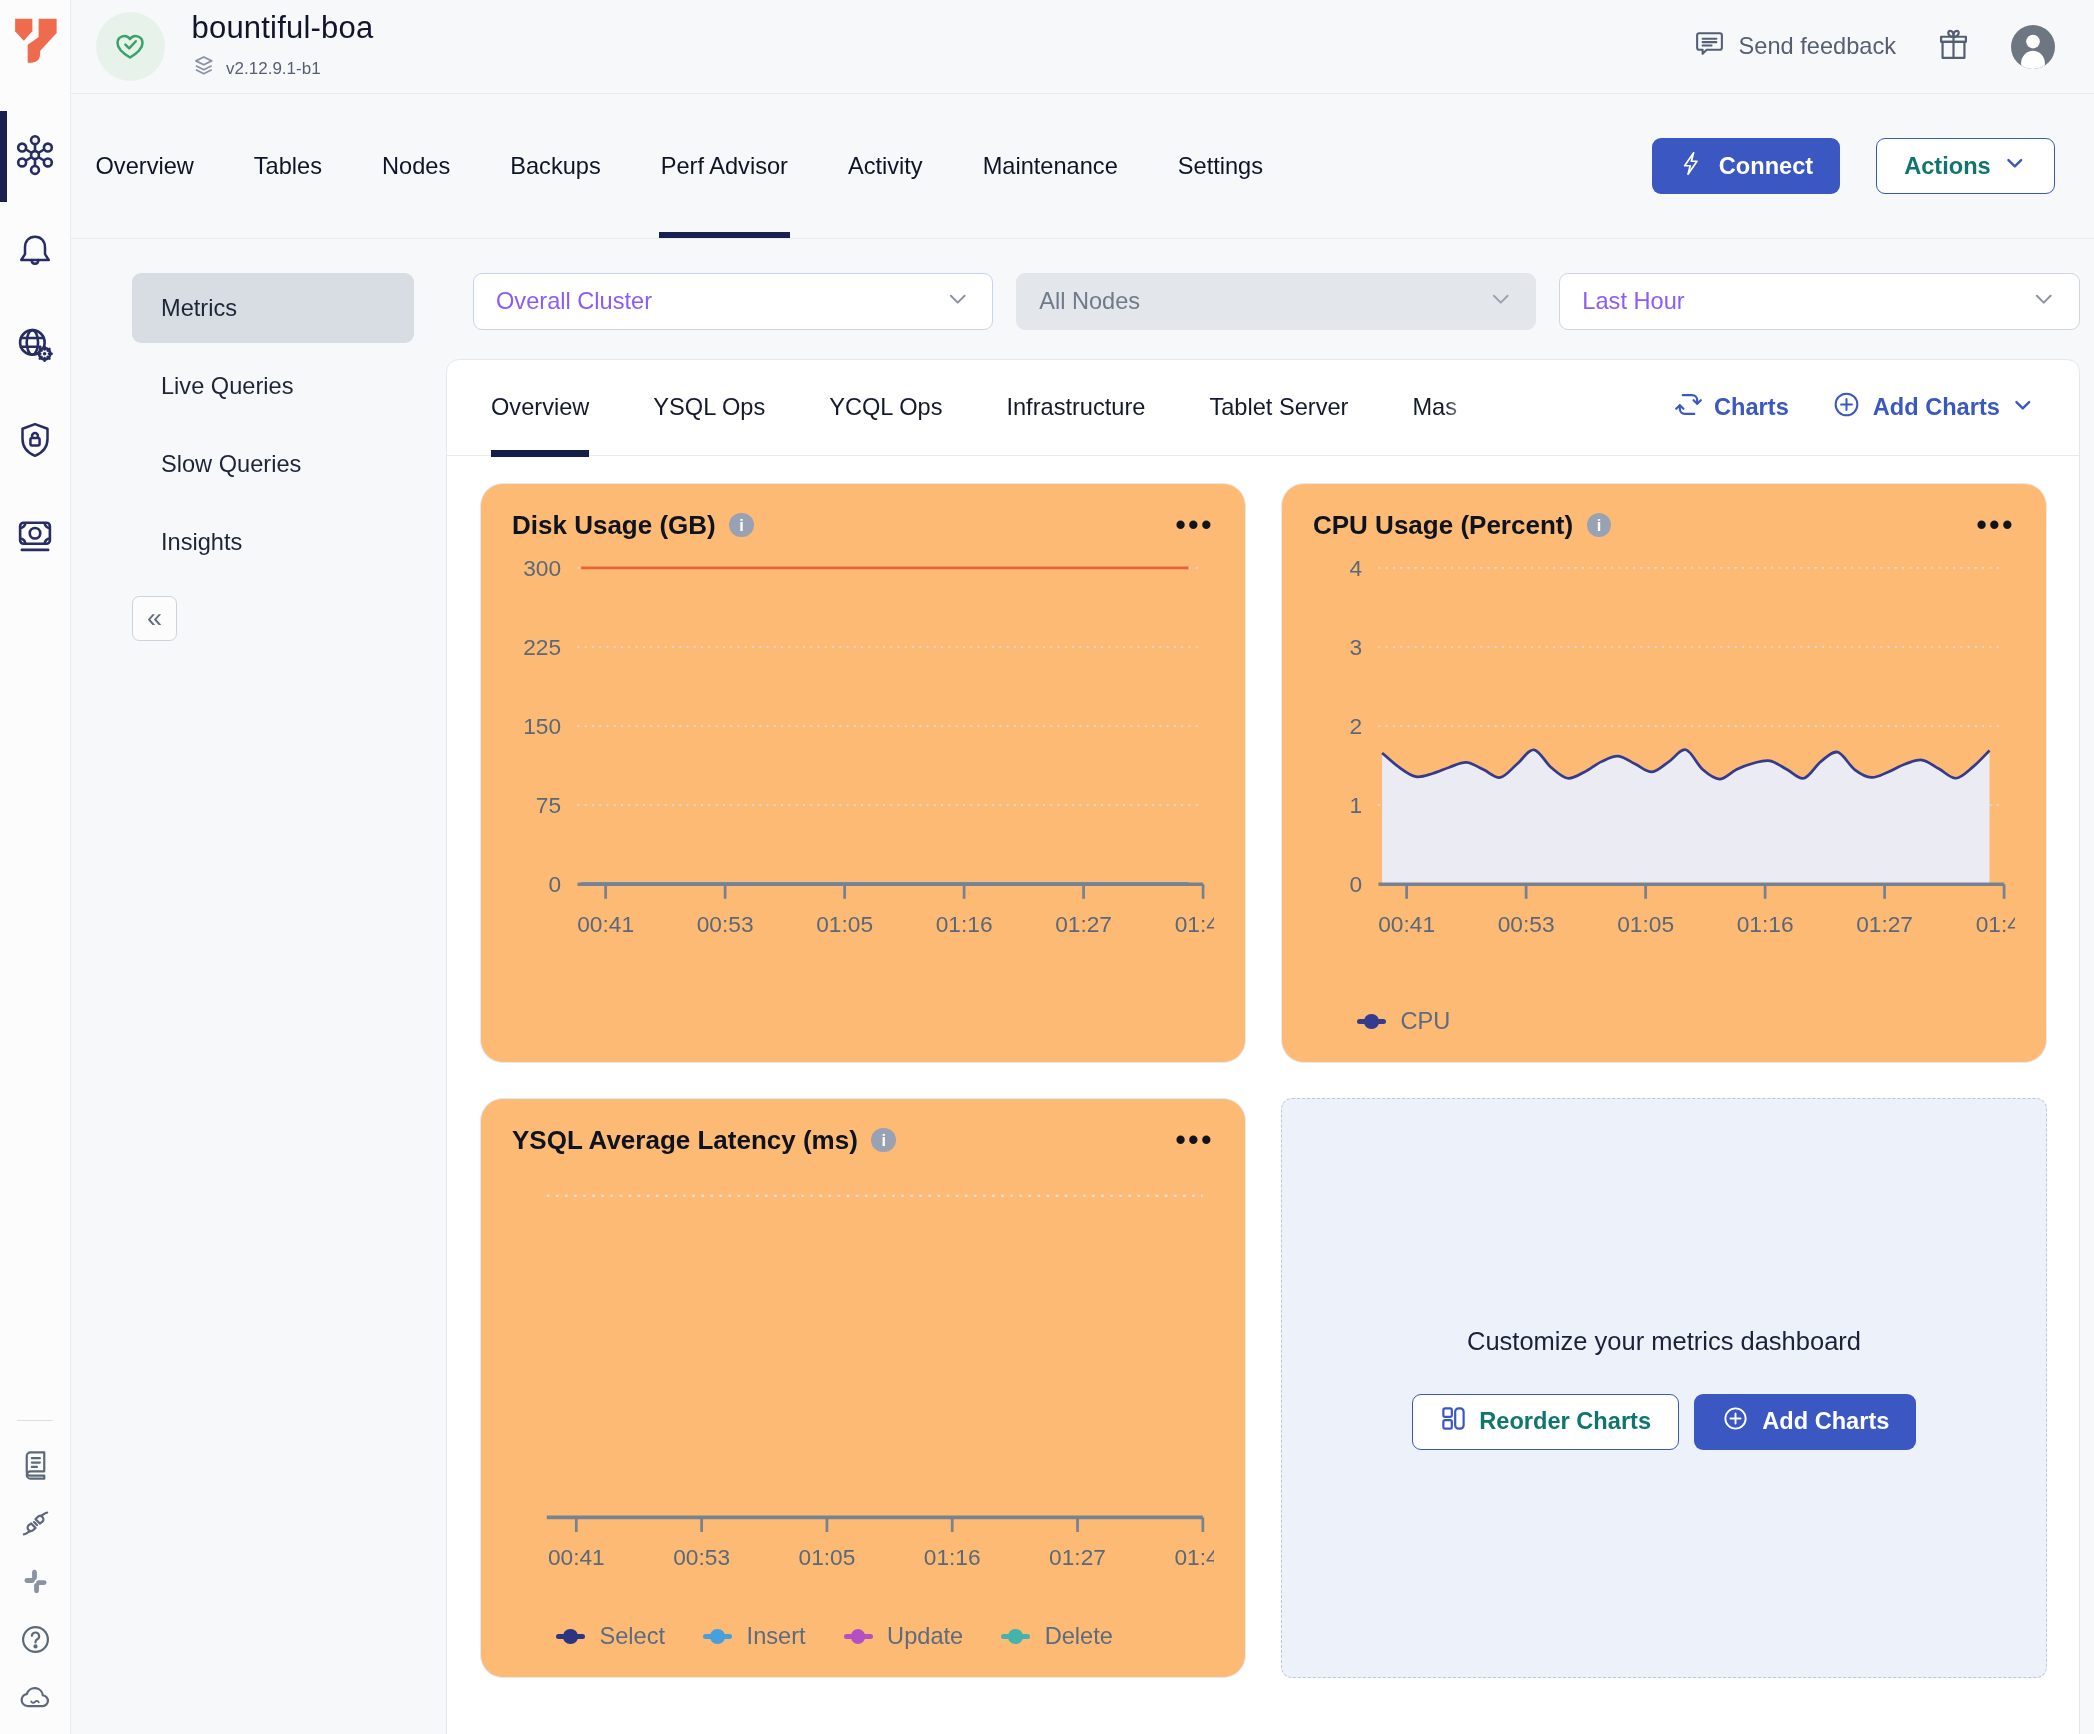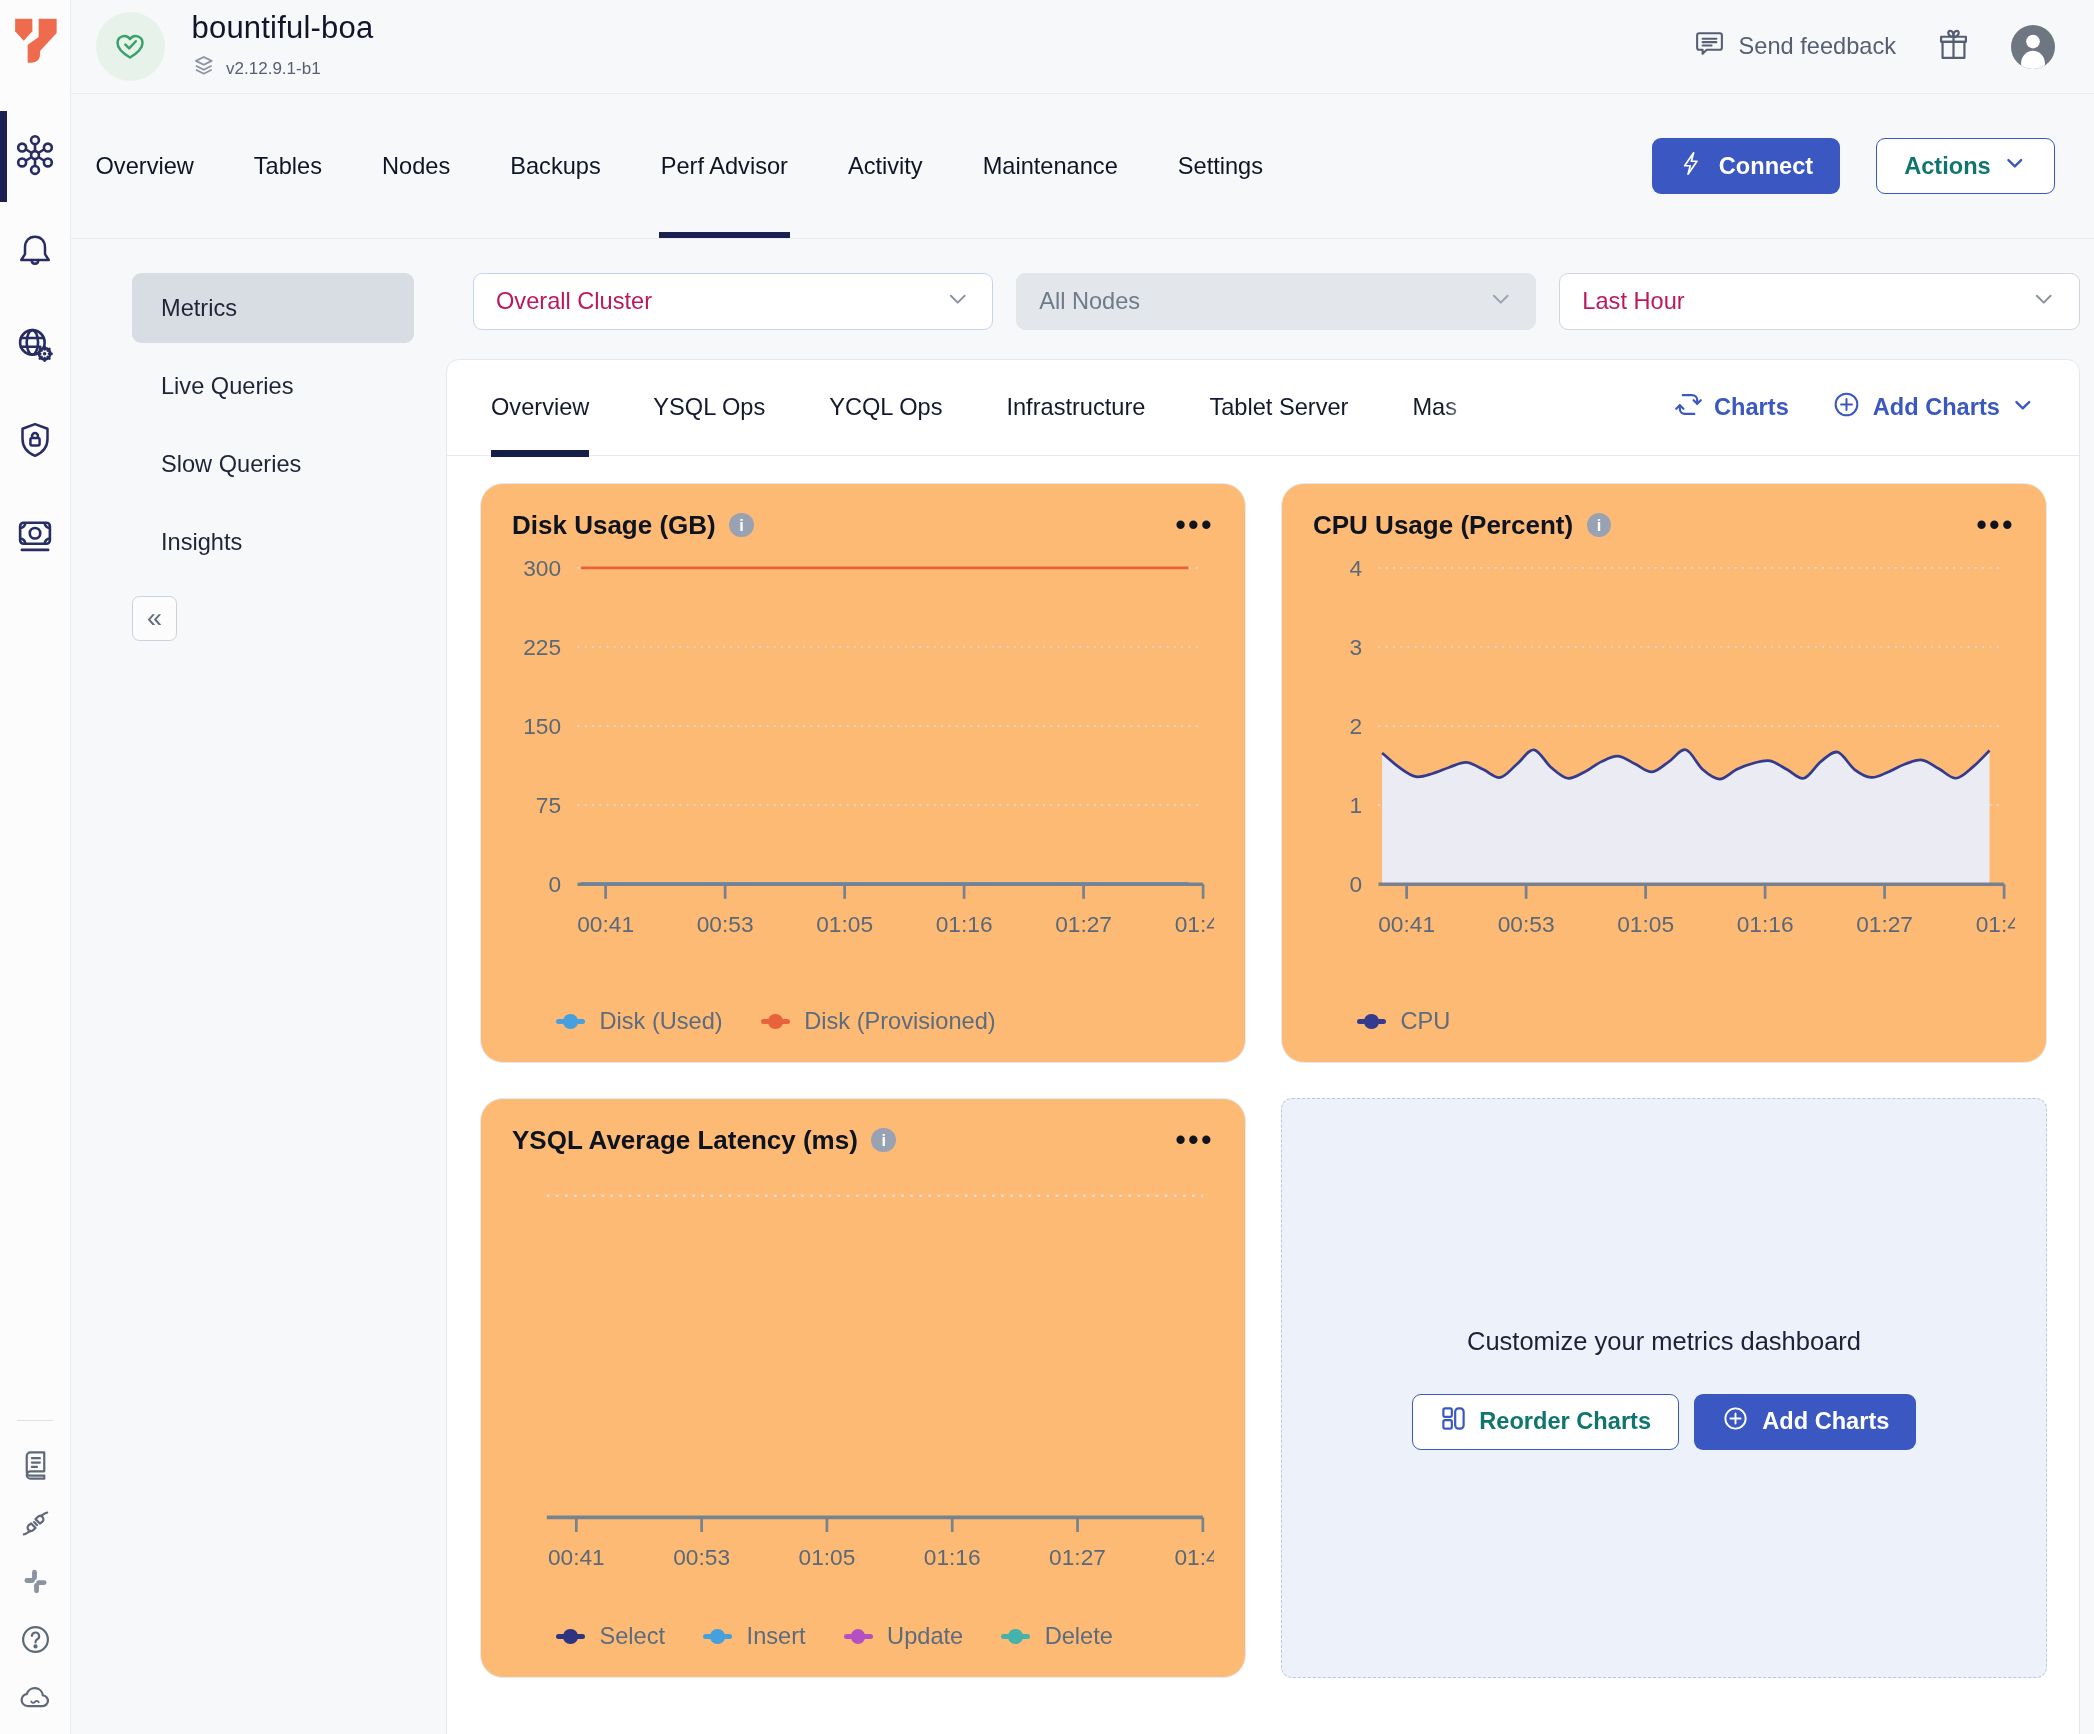--- a/index.html
+++ b/index.html
@@ -57,21 +57,21 @@
     padding: 0 29px; font-size: 23.6px; color: #1d2536; margin-bottom: 8.2px; cursor: pointer; }
   .subnav-item.active { background: #d8dce3; }
   .collapse-btn { margin: 18px 0 0 0; width: 45px; height: 45px; border-radius: 7.3px;
     border: 1.8px solid #ccd2dc; background: #fcfcfd; color: #5f6b7e; font-size: 27px;
     display:flex; align-items:center; justify-content:center; cursor:pointer; }
 
   
   .main-col { flex: 1; min-width: 0; display: flex; flex-direction: column; }
   .filters { display: flex; gap: 23px; margin-bottom: 29px; padding-left: 27px; }
   .select { flex: 1; height: 57px; border-radius: 9px; background: #fff; border: 1.8px solid #d0d5df;
-    display: flex; align-items: center; padding: 0 22px; font-size: 23.6px; color: #be185d; cursor: pointer; }
+    display: flex; align-items: center; padding: 0 22px; font-size: 23.6px; color: #8b5cf6; cursor: pointer; }
   .select.blue-border { border-color: #c7d3ee; }
   .select.disabled { background: #e3e6eb; border-color: #e3e6eb; color: #6f7a8a; cursor: default; }
   .select .chev { margin-left: auto; }
 
   .panel { background: #fff; border: 1.8px solid #e4e7ee; border-radius: 12.7px 12.7px 0 0;
     min-height: 1382px; }
   .panel-tabs { height: 96px; border-bottom: 1.8px solid #e7eaf0; display: flex; align-items: stretch;
     padding: 0 44px; }
   .ptabs { display: flex; gap: 64px; }
   .ptab { position: relative; display: flex; align-items: center; font-size: 23.6px; color: #131a2c;
@@ -428,34 +428,20 @@
                 <text x="234.368" y="414" fill="#5b6878" font-size="25" text-anchor="middle">00:53</text>
                 <line x1="365.776" y1="362" x2="365.776" y2="378" stroke="#78828f" stroke-width="3"></line>
                 <text x="365.776" y="414" fill="#5b6878" font-size="25" text-anchor="middle">01:05</text>
                 <line x1="497.18399999999997" y1="362" x2="497.18399999999997" y2="378" stroke="#78828f" stroke-width="3"></line>
                 <text x="497.18399999999997" y="414" fill="#5b6878" font-size="25" text-anchor="middle">01:16</text>
                 <line x1="628.592" y1="362" x2="628.592" y2="378" stroke="#78828f" stroke-width="3"></line>
                 <text x="628.592" y="414" fill="#5b6878" font-size="25" text-anchor="middle">01:27</text>
                 <line x1="759.9999999999999" y1="362" x2="759.9999999999999" y2="378" stroke="#78828f" stroke-width="3"></line>
                 <text x="759.9999999999999" y="414" fill="#5b6878" font-size="25" text-anchor="middle">01:41</text>
               </svg>
-            <div class="legend">
-                <span class="legend-item">
-                  <span class="lmark" style="background: rgb(71, 160, 222);">
-                    <i style="background: rgb(71, 160, 222);"></i>
-                  </span>
-                  <span>Disk (Used)</span>
-                </span>
-                <span class="legend-item">
-                  <span class="lmark" style="background: rgb(232, 99, 60);">
-                    <i style="background: rgb(232, 99, 60);"></i>
-                  </span>
-                  <span>Disk (Provisioned)</span>
-                </span>
-              </div>
           </div>
 
           <div class="card">
             <div class="card-head">
               <span class="card-title">CPU Usage (Percent)</span>
               <i class="info-dot">i</i>
               <span class="dots-menu">•••</span>
             </div>
             <svg class="chart-svg" width="702" height="393" viewBox="0 0 772 432" font-family="Liberation Sans, sans-serif">
                 <text x="54" y="371" fill="#5b6878" font-size="25" text-anchor="end">0</text>

